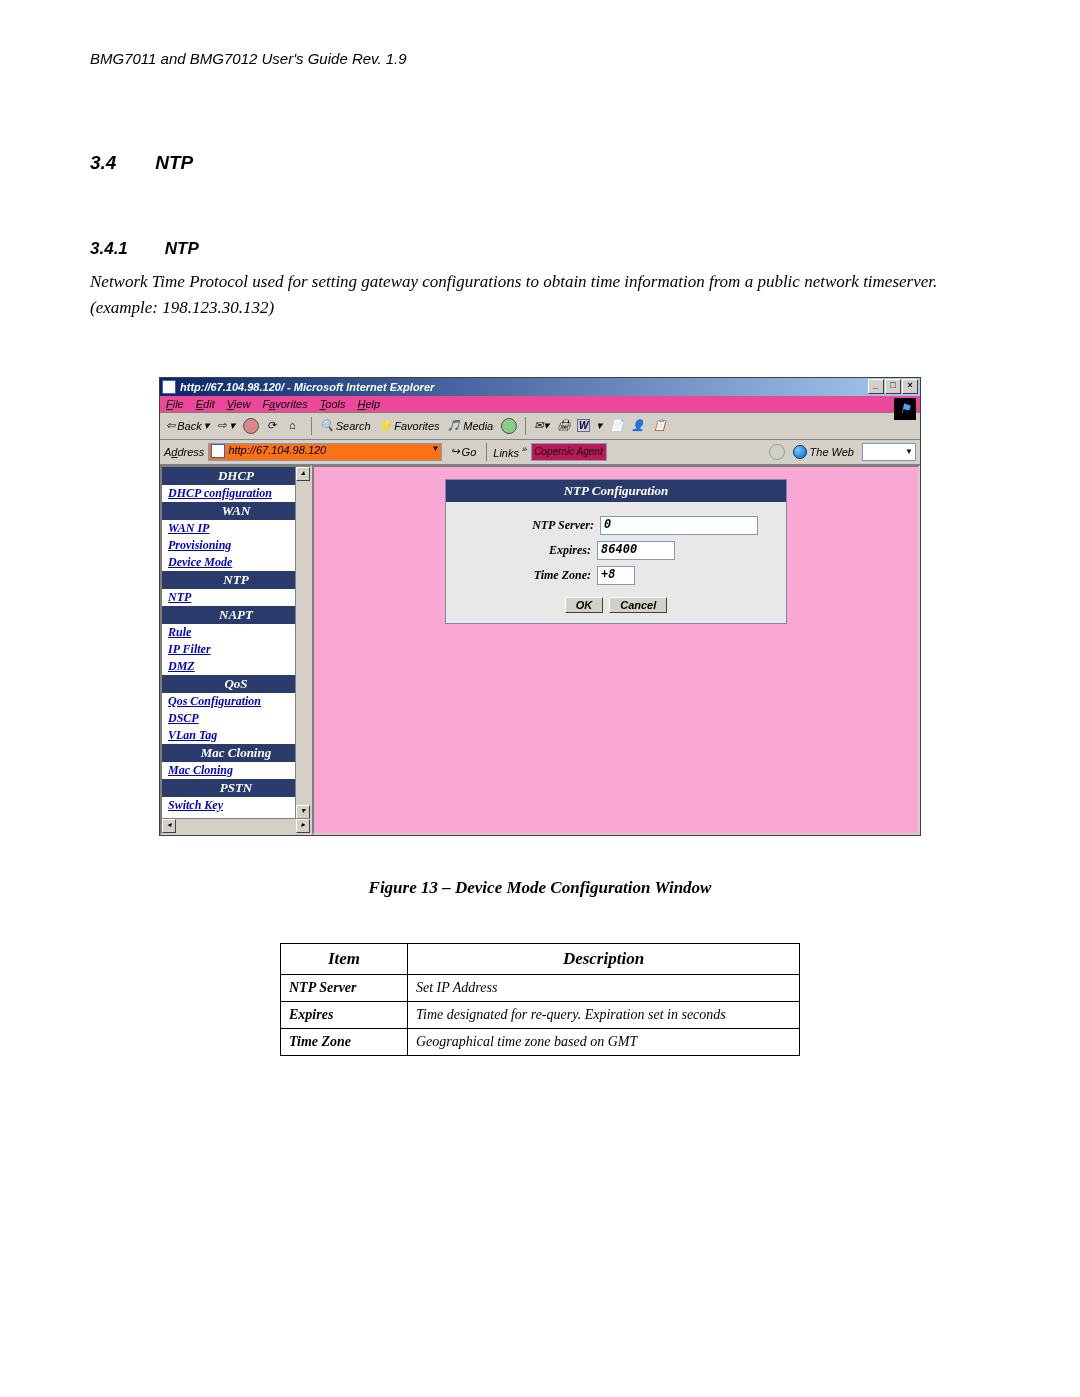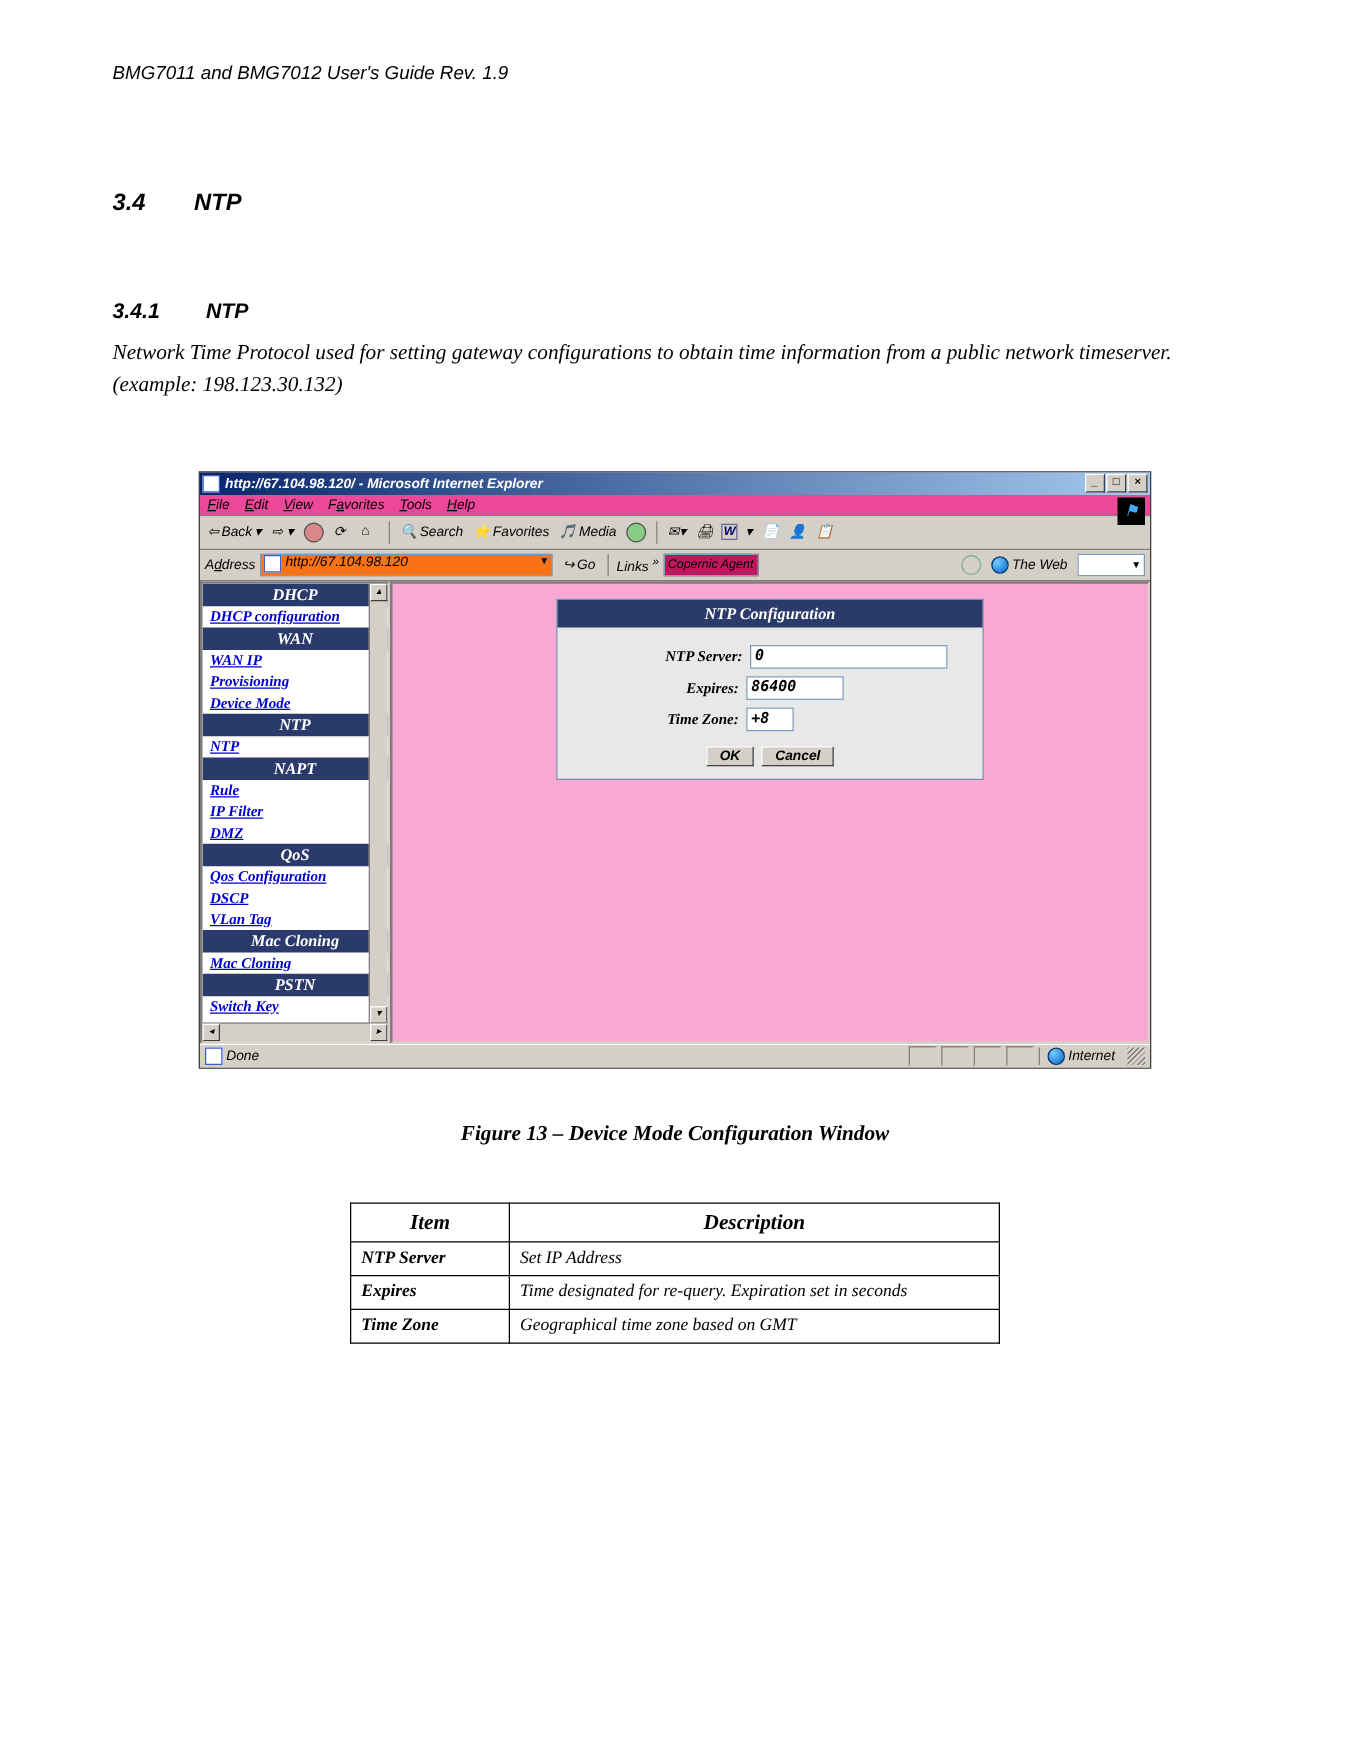--- a/index.html
+++ b/index.html
@@ -303,35 +303,20 @@
               </div>
               <div class="btn-row">
                 <div class="win-btn">OK</div>
                 <div class="win-btn">Cancel</div>
               </div>
             </div>
           </div>
         </div>
       </div>
 
-      <div class="statusbar">
-        <div class="done">
-          <span class="ie-icon"></span>
-          <span>Done</span>
-        </div>
-        <div class="cell"></div>
-        <div class="cell"></div>
-        <div class="cell"></div>
-        <div class="cell"></div>
-        <div class="inet">
-          <span class="globe"></span>
-          <span>Internet</span>
-        </div>
-        <div class="resize-grip"></div>
-      </div>
     </div>
   </div>
 
   <div class="figure-caption">Figure 13 – Device Mode Configuration Window</div>
 
   <table class="desc-table">
     <thead>
       <tr>
         <th>Item</th>
         <th>Description</th>

